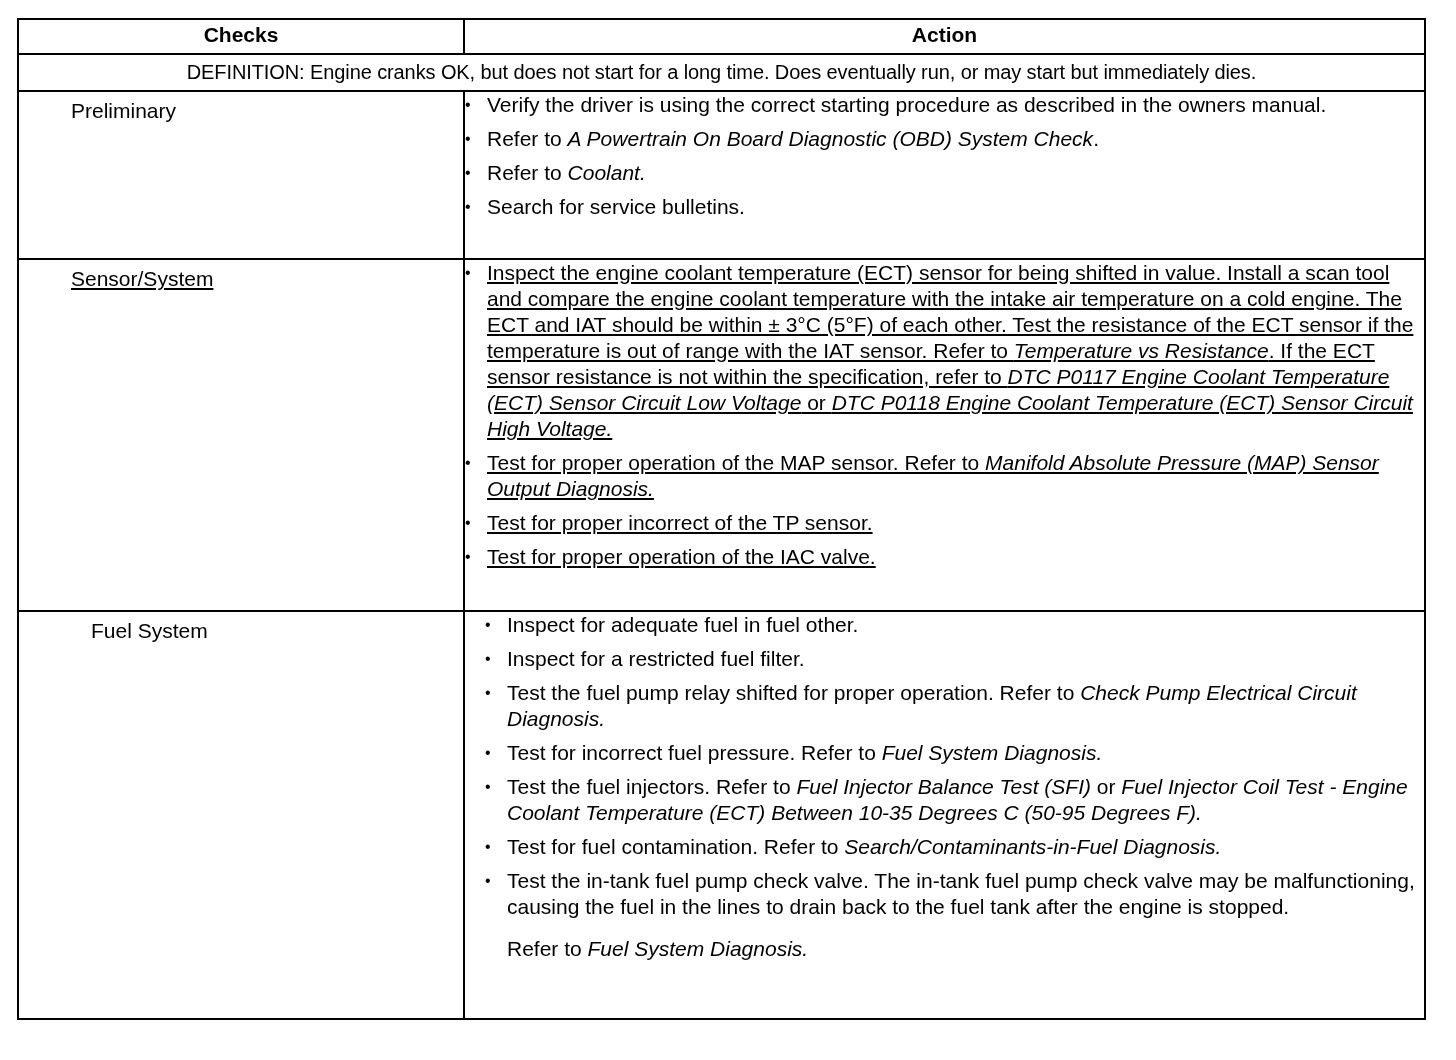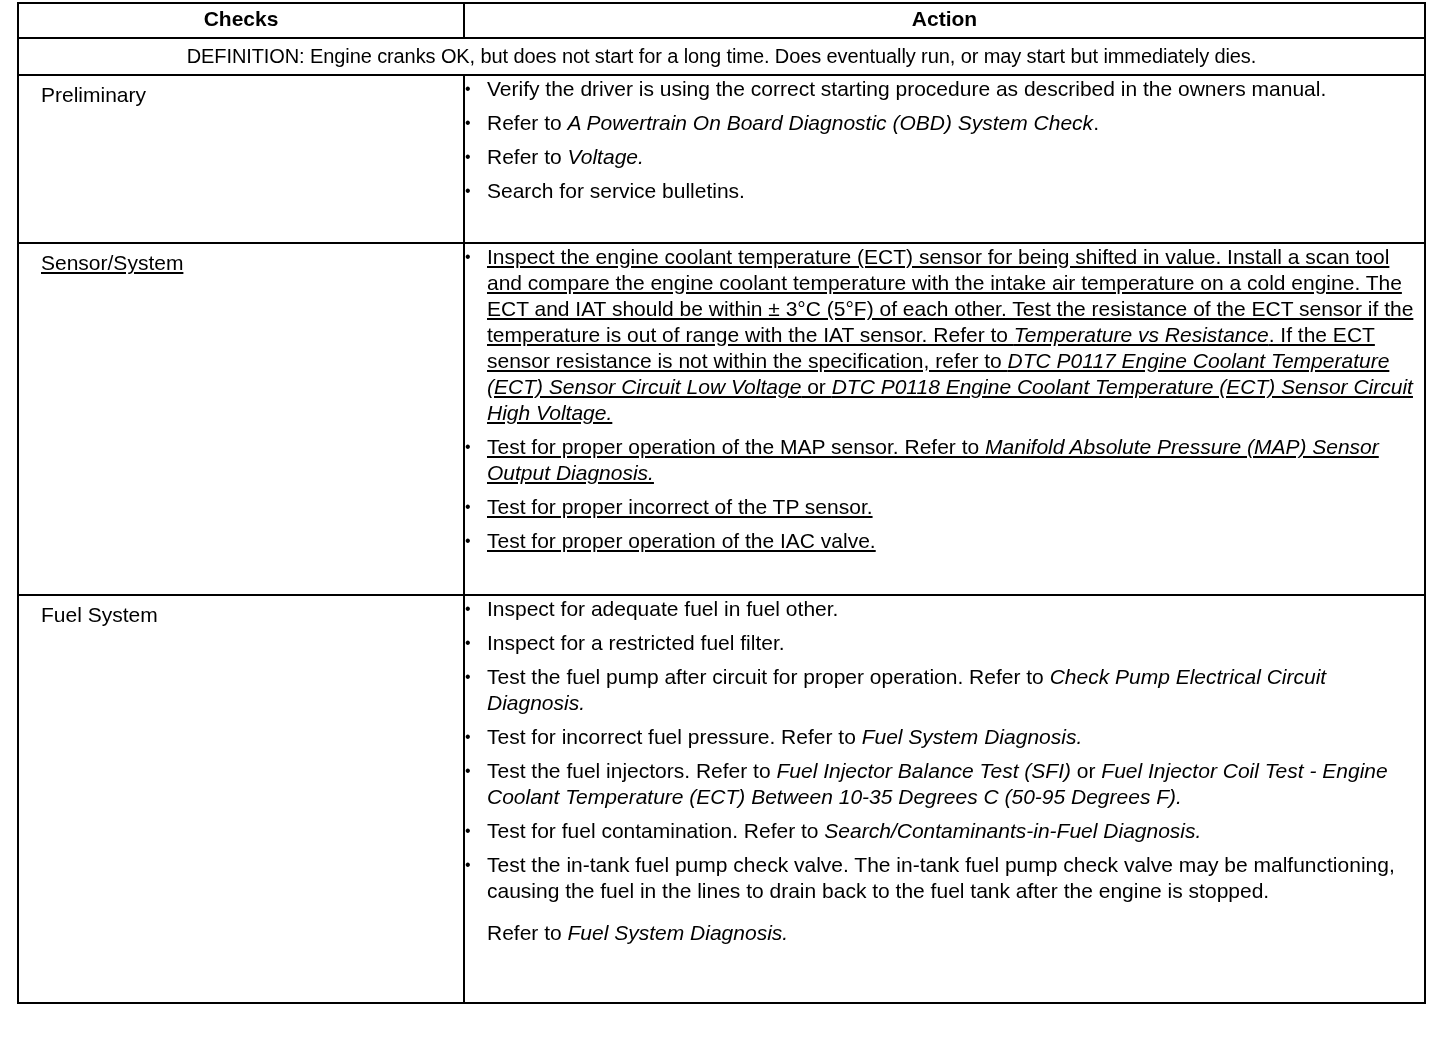--- a/index.html
+++ b/index.html
@@ -1,40 +1,40 @@
 <!DOCTYPE html>
 <html><head>
 <meta charset="utf-8">
 <style>
   html, body { margin: 0; padding: 0; background: #ffffff; }
   body { width: 1456px; height: 1060px; position: relative; overflow: hidden;
          font-family: "Liberation Sans", sans-serif; color: #000; }
   .doc-table {
-    position: absolute; left: 17px; top: 2px; width: 1407px;
+    position: absolute; left: 17px; top: 18px; width: 1407px;
     border-collapse: collapse; table-layout: fixed;
     font-family: "Liberation Sans", sans-serif; font-size: 21px; line-height: 26px;
   }
   .doc-table td, .doc-table th {
     border: 2.5px solid #000; vertical-align: top; padding: 0;
   }
   .col-checks { width: 446px; }
   .col-action { width: 961px; }
   .hdr th { font-weight: bold; text-align: center; height: 33px; font-size: 21px; line-height: 30px; }
   .def td { text-align: center; height: 35px; line-height: 34px; font-size: 20px; letter-spacing: -0.1px; }
-  .check-label { padding: 6px 0 0 22px; font-size: 21px; line-height: 26px; }
+  .check-label { padding: 6px 0 0 22px; font-size: 21px; line-height: 26px; margin-left: 30px; }
   .action-cell { padding: 8px 20px 6px 34px; }
   .bullets { list-style: none; margin: 0; padding: 0; }
   .bullets li { position: relative; padding-left: 22px; margin-bottom: 8px; font-size: 21px; line-height: 26px; }
   .bullets li .bullet { position: absolute; left: 0; top: 0; font-size: 16px; }
   .bullets li.plain { padding-left: 22px; margin-top: 16px; }
   .bullets li:last-child { margin-bottom: 2px; }
   em { font-style: italic; }
   .row-prelim td { height: 166px; }
   .row-sensor td { height: 350px; text-decoration: underline; }
-  .row-fuel td { height: 406px; }
+  .row-fuel td { height: 406px; padding-left: 20px; }
 </style>
 </head>
 <body>
 
 <table class="doc-table">
   <colgroup>
       <col class="col-checks">
       <col class="col-action">
     </colgroup>
   <tbody>
@@ -47,21 +47,21 @@
   </tr>
 
   <tr class="row-prelim">
     <td>
           <div class="check-label">Preliminary</div>
         </td>
     <td class="action-cell">
       <ul class="bullets">
         <li><span class="bullet">•</span><span>Verify the driver is using the correct starting procedure as described in the owners manual.</span></li>
         <li><span class="bullet">•</span><span>Refer to </span><em>A Powertrain On Board Diagnostic (OBD) System Check</em><span>.</span></li>
-        <li><span class="bullet">•</span><span>Refer to </span><em>Voltage.</em></li>
+        <li><span class="bullet">•</span><span>Refer to </span><em>Coolant.</em></li>
         <li><span class="bullet">•</span><span>Search for service bulletins.</span></li>
       </ul>
     </td>
   </tr>
 
   <tr class="row-sensor">
     <td>
           <div class="check-label">Sensor/System</div>
         </td>
     <td class="action-cell">
@@ -75,21 +75,21 @@
   </tr>
 
   <tr class="row-fuel">
     <td>
           <div class="check-label">Fuel System</div>
         </td>
     <td class="action-cell">
       <ul class="bullets">
         <li><span class="bullet">•</span><span>Inspect for adequate fuel in fuel other.</span></li>
         <li><span class="bullet">•</span><span>Inspect for a restricted fuel filter.</span></li>
-        <li><span class="bullet">•</span><span>Test the fuel pump after circuit for proper operation. Refer to </span><em>Check Pump Electrical Circuit Diagnosis.</em></li>
+        <li><span class="bullet">•</span><span>Test the fuel pump relay shifted for proper operation. Refer to </span><em>Check Pump Electrical Circuit Diagnosis.</em></li>
         <li><span class="bullet">•</span><span>Test for incorrect fuel pressure. Refer to </span><em>Fuel System Diagnosis.</em></li>
         <li><span class="bullet">•</span><span>Test the fuel injectors. Refer to </span><em>Fuel Injector Balance Test (SFI)</em><span> or </span><em>Fuel Injector Coil Test - Engine Coolant Temperature (ECT) Between 10-35 Degrees C (50-95 Degrees F).</em></li>
         <li><span class="bullet">•</span><span>Test for fuel contamination. Refer to </span><em>Search/Contaminants-in-Fuel Diagnosis.</em></li>
         <li><span class="bullet">•</span><span>Test the in-tank fuel pump check valve. The in-tank fuel pump check valve may be malfunctioning, causing the fuel in the lines to drain back to the fuel tank after the engine is stopped.</span></li>
         <li class="plain"><span>Refer to </span><em>Fuel System Diagnosis.</em></li>
       </ul>
     </td>
   </tr>
 </tbody>
   </table>

